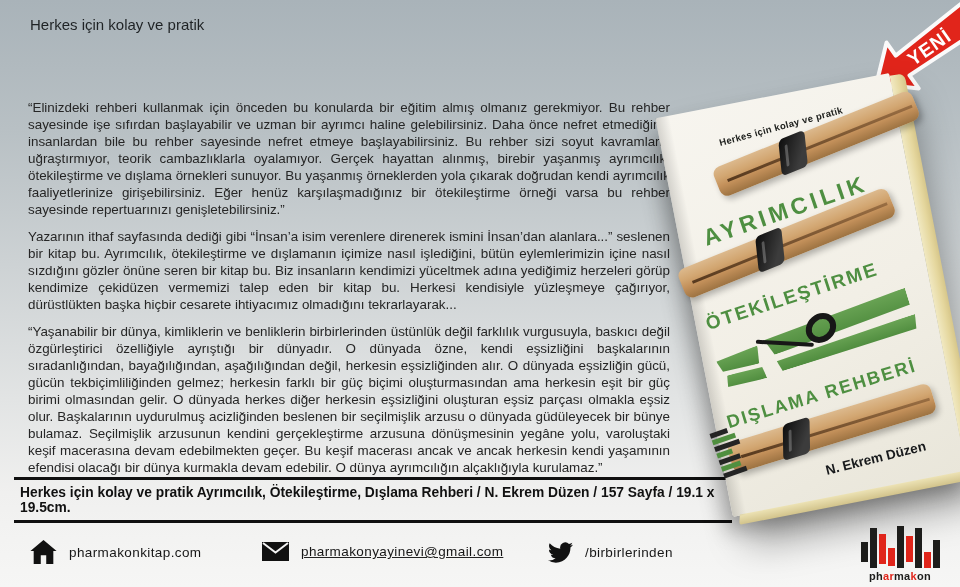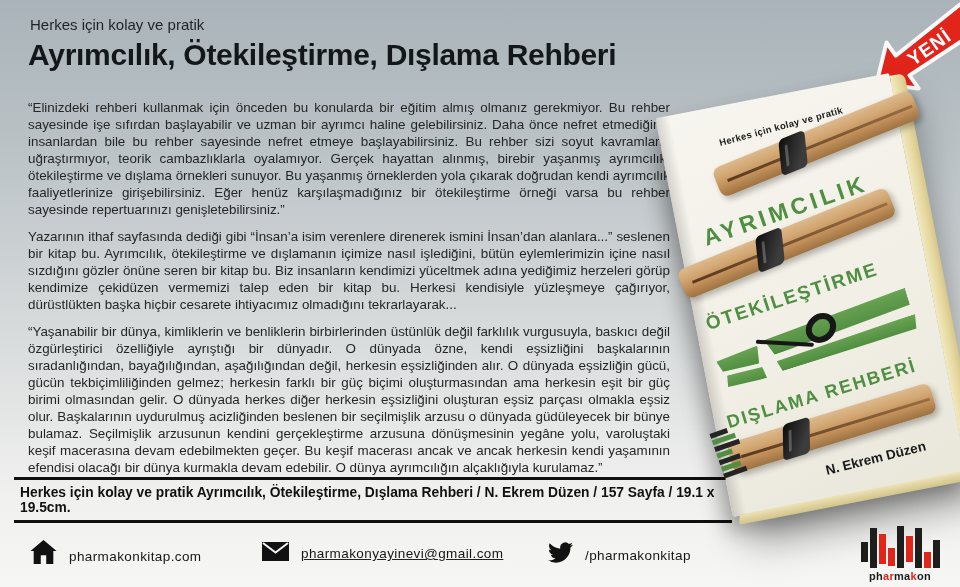--- a/index.html
+++ b/index.html
@@ -14,21 +14,21 @@
   .main-title{position:absolute;left:28px;top:38px;font-size:30px;font-weight:bold;color:#141719;letter-spacing:-.3px;}
   
   .yeni{position:absolute;right:-14px;top:-16px;width:130px;height:120px;}
   
   .copy{position:absolute;left:28px;top:99px;width:642px;font-size:13.4px;line-height:17px;color:#262626;text-align:justify;}
   .copy p{margin:0 0 10px 0;}
   
   .info-bar{position:absolute;left:14px;top:477px;width:706px;border-top:3px solid #101010;border-bottom:3px solid #101010;padding:5px 6px;font-size:13.8px;font-weight:bold;color:#111;}
   
   .footer{position:absolute;left:0;top:520px;width:960px;height:67px;}
-  .contact{position:absolute;display:flex;align-items:flex-end;gap:12px;}
+  .contact{position:absolute;display:flex;align-items:center;gap:12px;}
   .contact svg{display:block;}
   .contact .label{font-size:13.5px;color:#161616;letter-spacing:.4px;}
   .c-web{left:30px;top:20px;}
   .c-mail{left:262px;top:22px;text-decoration:underline;}
   .c-tw{left:548px;top:22px;}
   .logo{position:absolute;right:14px;top:4px;width:92px;text-align:center;}
   .logo-bars{display:flex;align-items:flex-end;justify-content:center;gap:2px;height:44px;}
   .logo-bars i{display:block;width:7px;background:#1d1d1b;}
   .logo-bars i.r{background:#e0251b;}
   .logo-word{font-size:11px;font-weight:bold;letter-spacing:.3px;color:#1d1d1b;margin-top:2px;}
@@ -53,21 +53,20 @@
   .mini-logo{position:absolute;left:-4px;top:318px;display:flex;flex-direction:column;align-items:flex-start;gap:2px;transform:rotate(-8deg);}
   .mini-logo i{display:block;height:5px;background:#242424;}
   .mini-logo i.g{background:#4f8f3f;}
 </style>
 </head>
 <body>
 
 <div class="poster">
 
   <div class="tagline">Herkes için kolay ve pratik</div>
-  <div class="main-title">Ayrımcılık, Ötekileştirme, Dışlama Rehberi</div>
 
   <svg class="yeni" viewBox="0 0 130 120">
     <g transform="rotate(-35 60 70)">
       <path d="M8 70 L40 42 L40 58 L170 50 L170 86 L40 82 L40 98 Z" fill="#e1251b" stroke="#fafafa" stroke-width="4" stroke-linejoin="round"></path>
       <text x="48" y="77" fill="#ffffff" font-size="19" font-weight="bold" letter-spacing="1" font-family="Liberation Sans, sans-serif">YENİ</text>
     </g>
   </svg>
 
   <div class="copy">
     <p>“Elinizdeki rehberi kullanmak için önceden bu konularda bir eğitim almış olmanız gerekmiyor. Bu rehber sayesinde işe sıfırdan başlayabilir ve uzman bir ayrımcı haline gelebilirsiniz. Daha önce nefret etmediğiniz insanlardan bile bu rehber sayesinde nefret etmeye başlayabilirsiniz. Bu rehber sizi soyut kavramlarla uğraştırmıyor, teorik cambazlıklarla oyalamıyor. Gerçek hayattan alınmış, birebir yaşanmış ayrımcılık, ötekileştirme ve dışlama örnekleri sunuyor. Bu yaşanmış örneklerden yola çıkarak doğrudan kendi ayrımcılık faaliyetlerinize girişebilirsiniz. Eğer henüz karşılaşmadığınız bir ötekileştirme örneği varsa bu rehber sayesinde repertuarınızı genişletebilirsiniz.”</p>
@@ -138,21 +137,21 @@
         <rect x="0" y="0" width="27" height="19" fill="#111"></rect>
         <path d="M1 1 L13.5 10.5 L26 1" fill="none" stroke="#f3f3f3" stroke-width="2"></path>
       </svg>
       <span class="label">pharmakonyayinevi@gmail.com</span>
     </div>
 
     <div class="contact c-tw">
       <svg width="25" height="21" viewBox="0 0 24 20">
         <path d="M23.953 2.57a10 10 0 01-2.825.775A4.958 4.958 0 0023.29.622c-.951.555-2.005.959-3.127 1.184A4.92 4.92 0 0011.78 6.288C7.69 6.095 4.067 4.13 1.64 1.162a4.822 4.822 0 00-.666 2.475c0 1.71.87 3.213 2.188 4.096a4.904 4.904 0 01-2.228-.616v.06a4.923 4.923 0 003.946 4.827 4.996 4.996 0 01-2.212.085 4.936 4.936 0 004.604 3.417A9.867 9.867 0 011.17 17.61c-.39 0-.779-.023-1.17-.067a13.995 13.995 0 007.557 2.209c9.053 0 13.998-7.496 13.998-13.985 0-.21 0-.42-.015-.63a9.935 9.935 0 002.46-2.548z" fill="#111"></path>
       </svg>
-      <span class="label">/pharmakonkitap</span>
+      <span class="label">/birbirlerinden</span>
     </div>
 
     <div class="logo">
       <div class="logo-bars">
         <i style="height:20px;transform:translateY(-6px);"></i>
         <i style="height:40px;"></i>
         <i class="r" style="height:30px;transform:translateY(-4px);"></i>
         <i class="r" style="height:18px;transform:translateY(-2px);"></i>
         <i style="height:42px;"></i>
         <i class="r" style="height:26px;transform:translateY(-6px);"></i>

